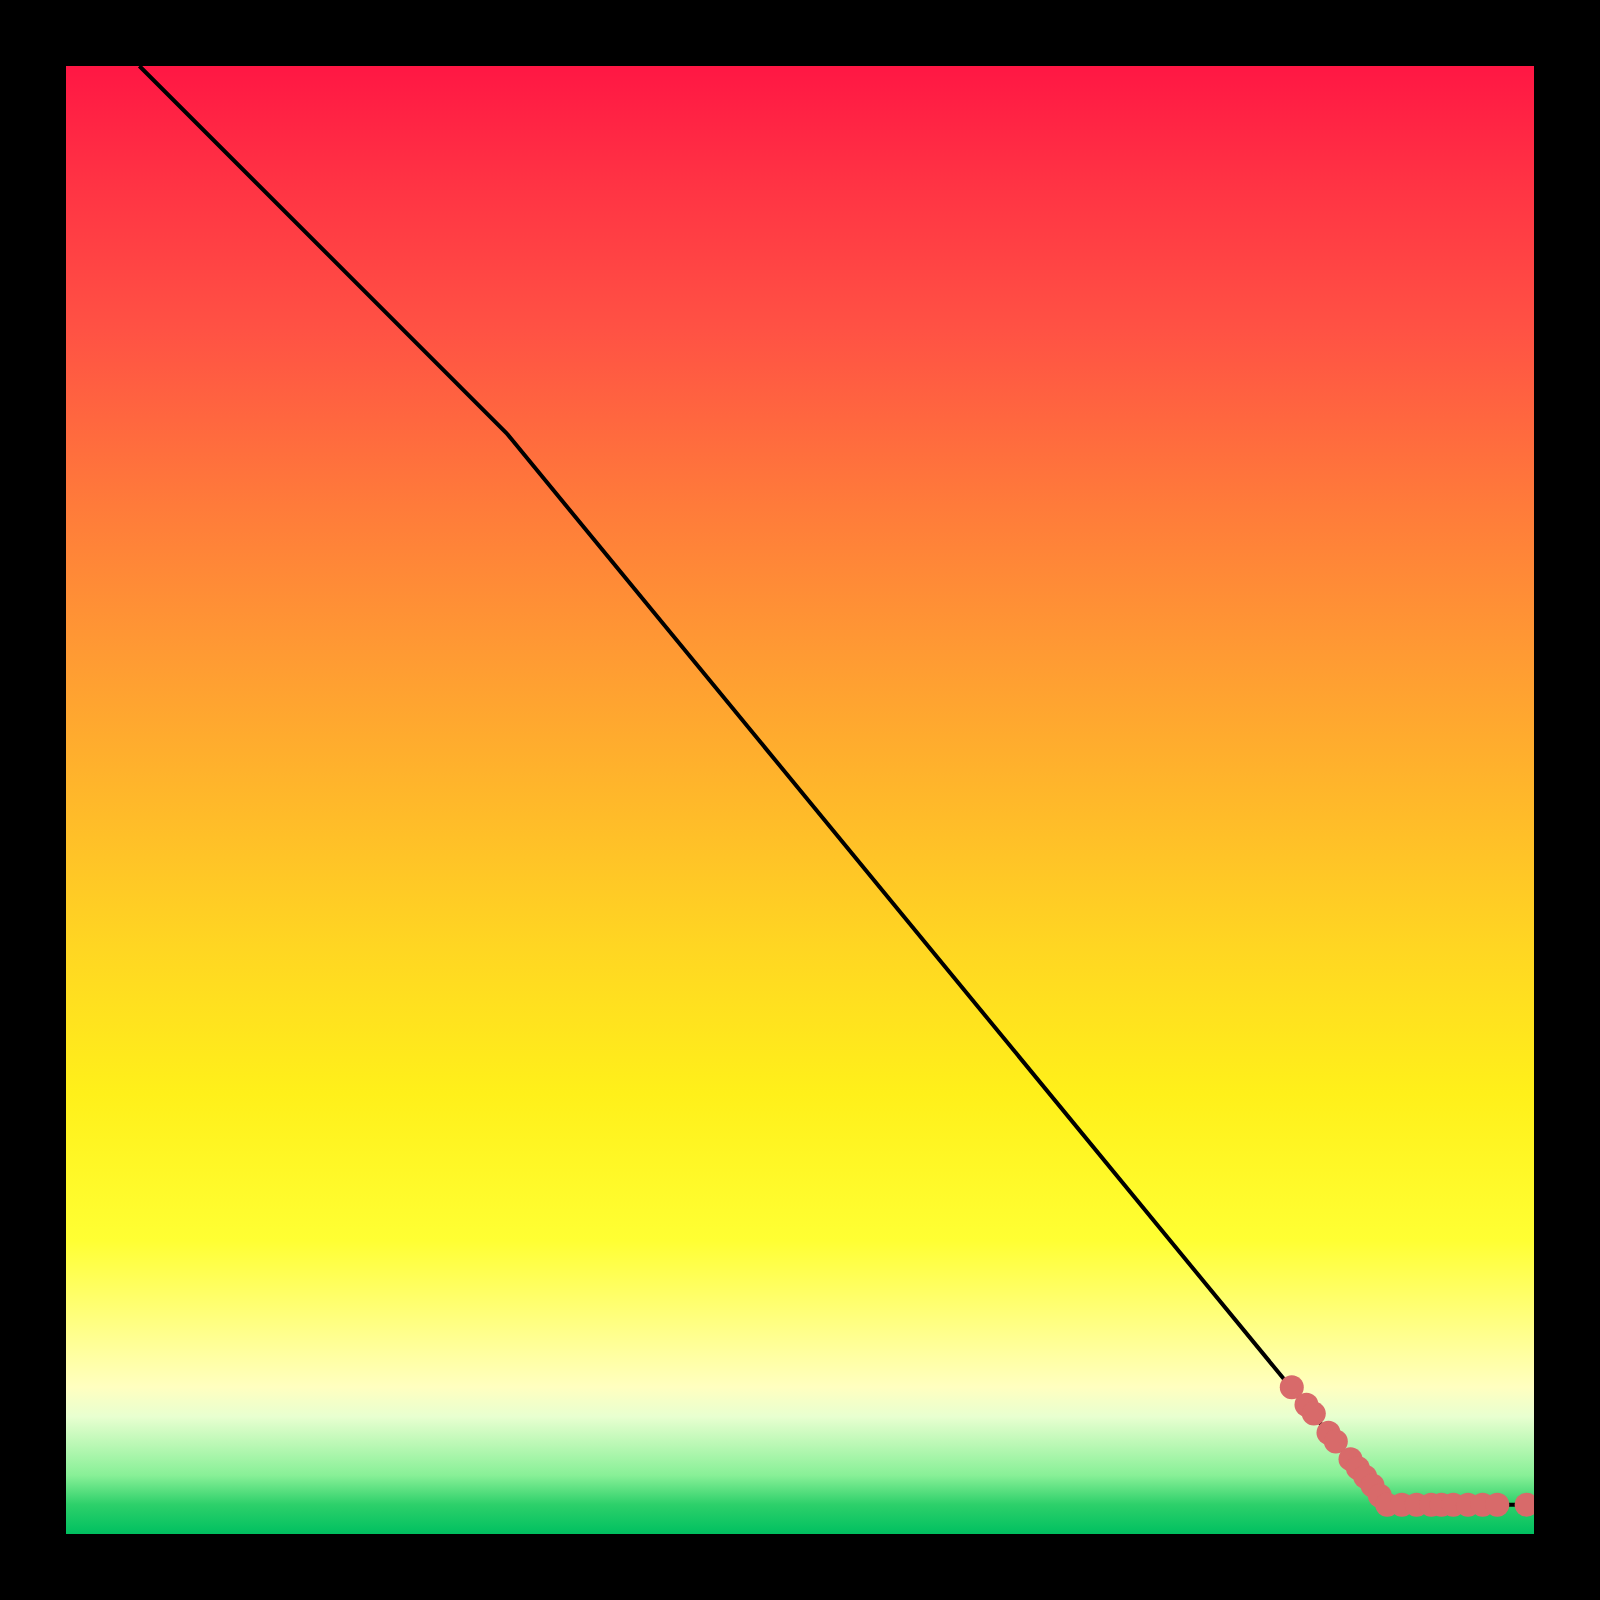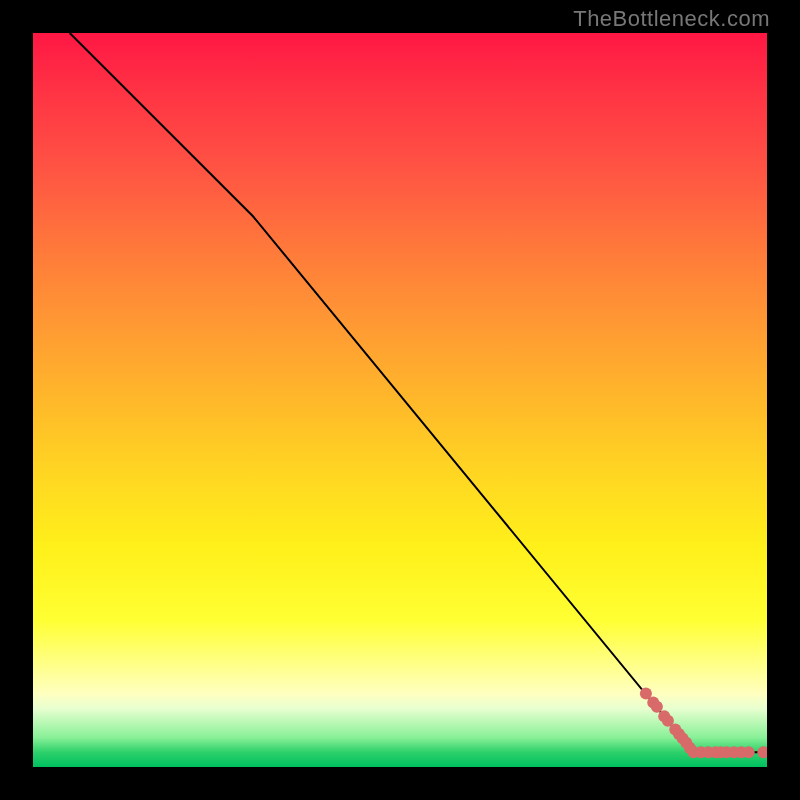--- a/index.html
+++ b/index.html
@@ -84,14 +84,13 @@
         <circle cx="92" cy="98" r="0.8174386920980926" fill="#d86a6a"></circle>
         <circle cx="93" cy="98" r="0.8174386920980926" fill="#d86a6a"></circle>
         <circle cx="93.7" cy="98" r="0.8174386920980926" fill="#d86a6a"></circle>
         <circle cx="94.5" cy="98" r="0.8174386920980926" fill="#d86a6a"></circle>
         <circle cx="95.5" cy="98" r="0.8174386920980926" fill="#d86a6a"></circle>
         <circle cx="96.5" cy="98" r="0.8174386920980926" fill="#d86a6a"></circle>
         <circle cx="97.5" cy="98" r="0.8174386920980926" fill="#d86a6a"></circle>
         <circle cx="99.5" cy="98" r="0.8174386920980926" fill="#d86a6a"></circle>
       </g>
   </svg>
-  <div class="watermark">TheBottleneck.com</div>
 </div>
 
 </body></html>

